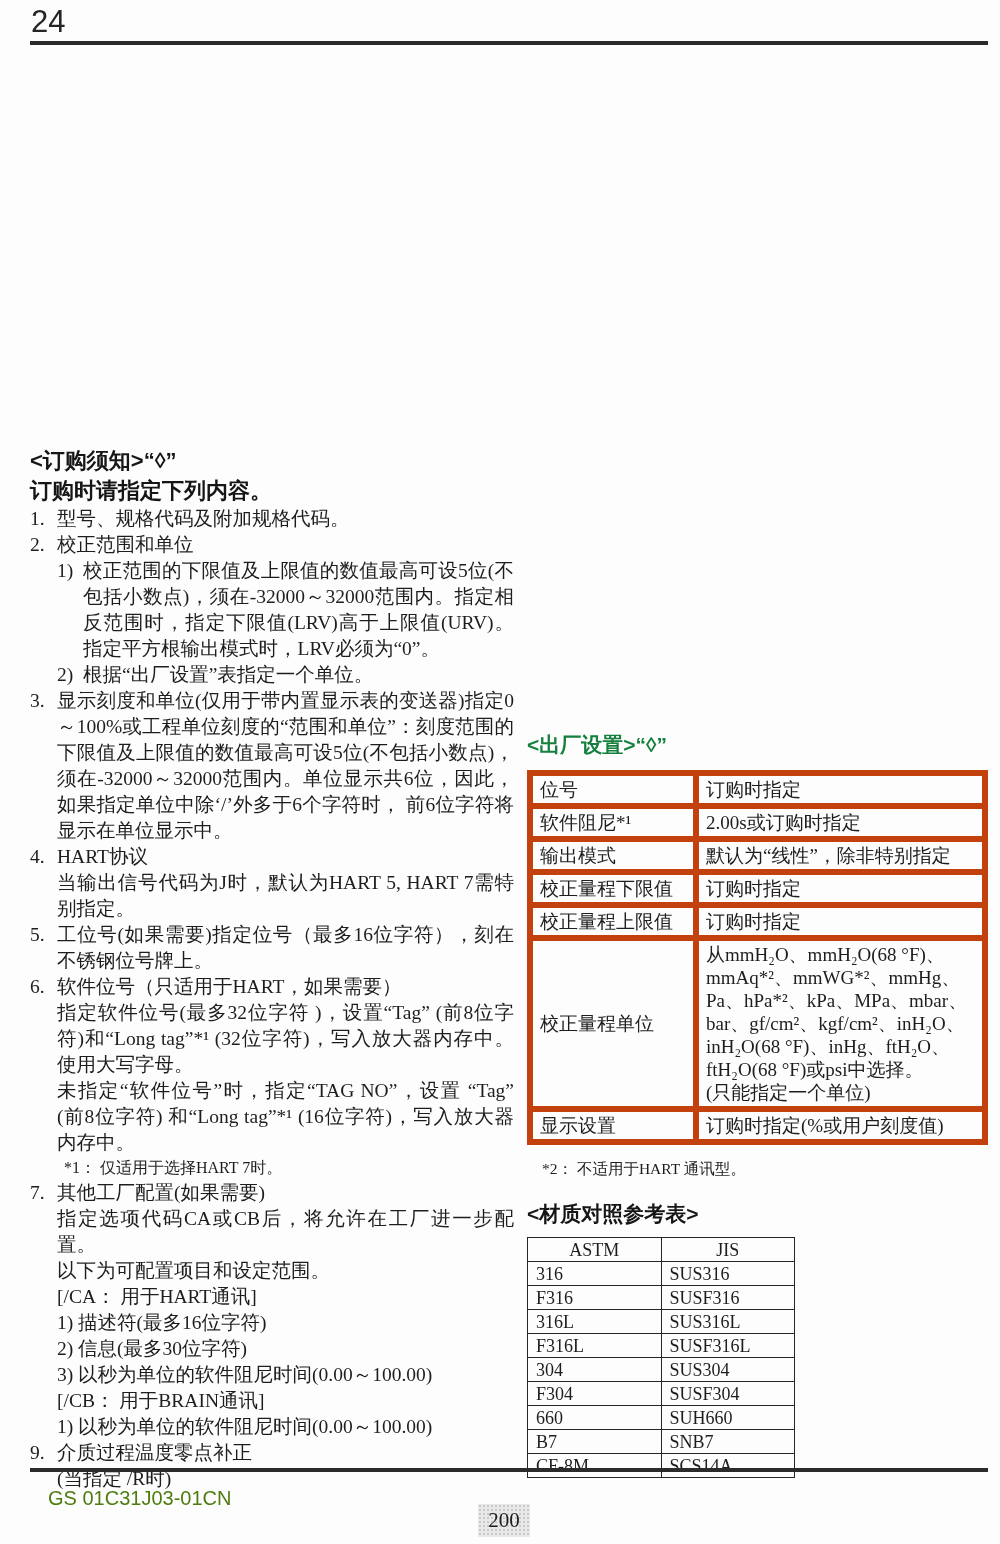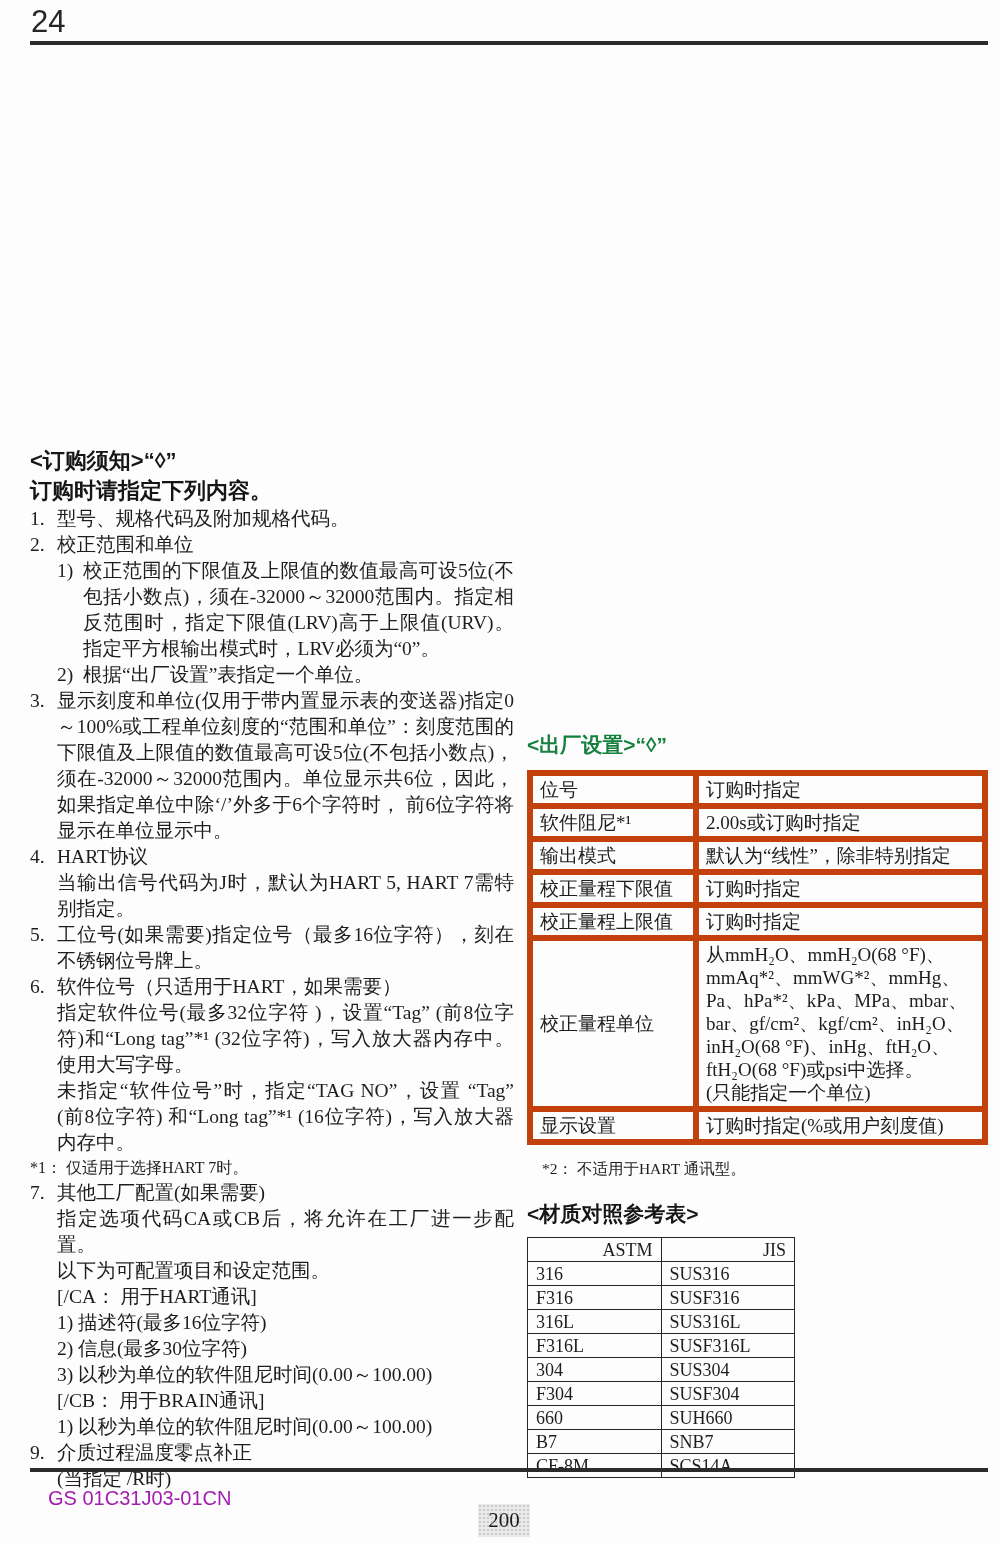--- a/index.html
+++ b/index.html
@@ -29,21 +29,21 @@
     font-family:"Liberation Sans","DejaVu Sans",sans-serif;
     font-weight:bold; font-size:22px; line-height:30px; color:#161616;
   }
   .blk-item { display:flex; }
   .blk-item > .num { flex:0 0 27px; }
   .blk-item > .txt { flex:1; text-align:justify; }
   .blk-sub { display:flex; margin-left:27px; }
   .blk-sub > .num { flex:0 0 26px; }
   .blk-sub > .txt { flex:1; text-align:justify; }
   .blk-cont { margin-left:27px; text-align:justify; }
-  .blk-note { font-size:16px; line-height:24px; }
+  .blk-note { margin-left:34px; font-size:16px; line-height:24px; }
   
   .right-col { position:absolute; left:527px; top:731px; width:462px; }
   .rc-heading {
     font-family:"Liberation Sans","DejaVu Sans",sans-serif;
     font-weight:bold; font-size:21px; color:#15803d; margin:0 0 11px 0;
   }
   table.factory {
     border-collapse:collapse; width:461px; table-layout:fixed;
     font-size:19px; line-height:23px;
   }
@@ -57,31 +57,31 @@
     font-family:"Liberation Sans","DejaVu Sans",sans-serif;
     font-weight:bold; font-size:21px; color:#161616; margin:20px 0 9px 0;
   }
   table.material {
     border-collapse:collapse; width:268px; table-layout:fixed;
     font-size:18px; line-height:20px;
   }
   table.material td, table.material th {
     border:1.8px solid #262626; padding:1.5px 8px; font-weight:normal;
   }
-  table.material th { text-align:right; }
+  table.material th { text-align:center; }
   table.material td { text-align:left; }
   
   .footer-rule {
     position:absolute; left:30px; top:1468px; width:958px; height:4px;
     background:#2b2b2b;
   }
   .doc-id {
     position:absolute; left:48px; top:1487px;
     font-family:"Liberation Sans","DejaVu Sans",sans-serif;
-    font-size:20px; color:#a21caf;
+    font-size:20px; color:#4d7c0f;
   }
   .page-badge {
     position:absolute; left:478px; top:1504px; width:52px; height:33px;
     background-color:#e9e9e9;
     background-image:radial-gradient(#c9c9c9 1px, transparent 1px);
     background-size:4px 4px;
     text-align:center; font-size:21px; line-height:33px; color:#1d1d1d;
   }
 </style>
 </head>

